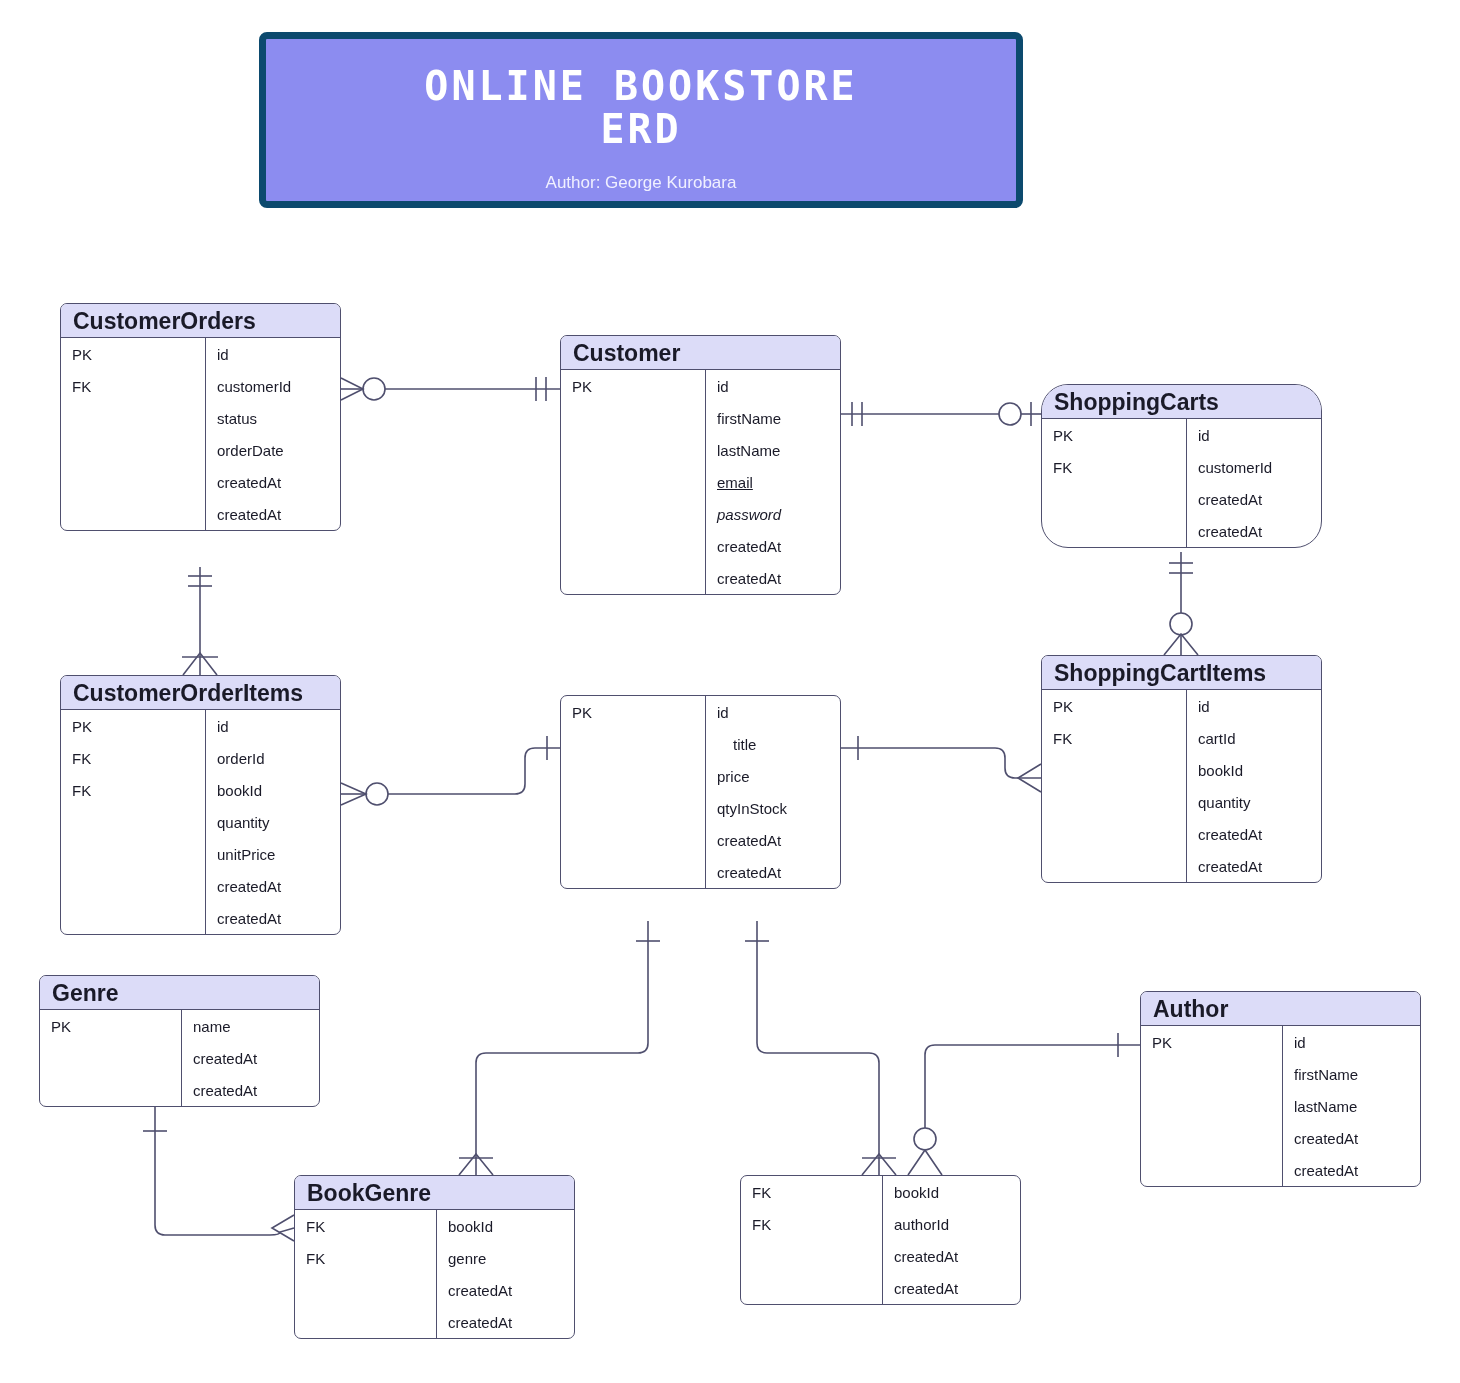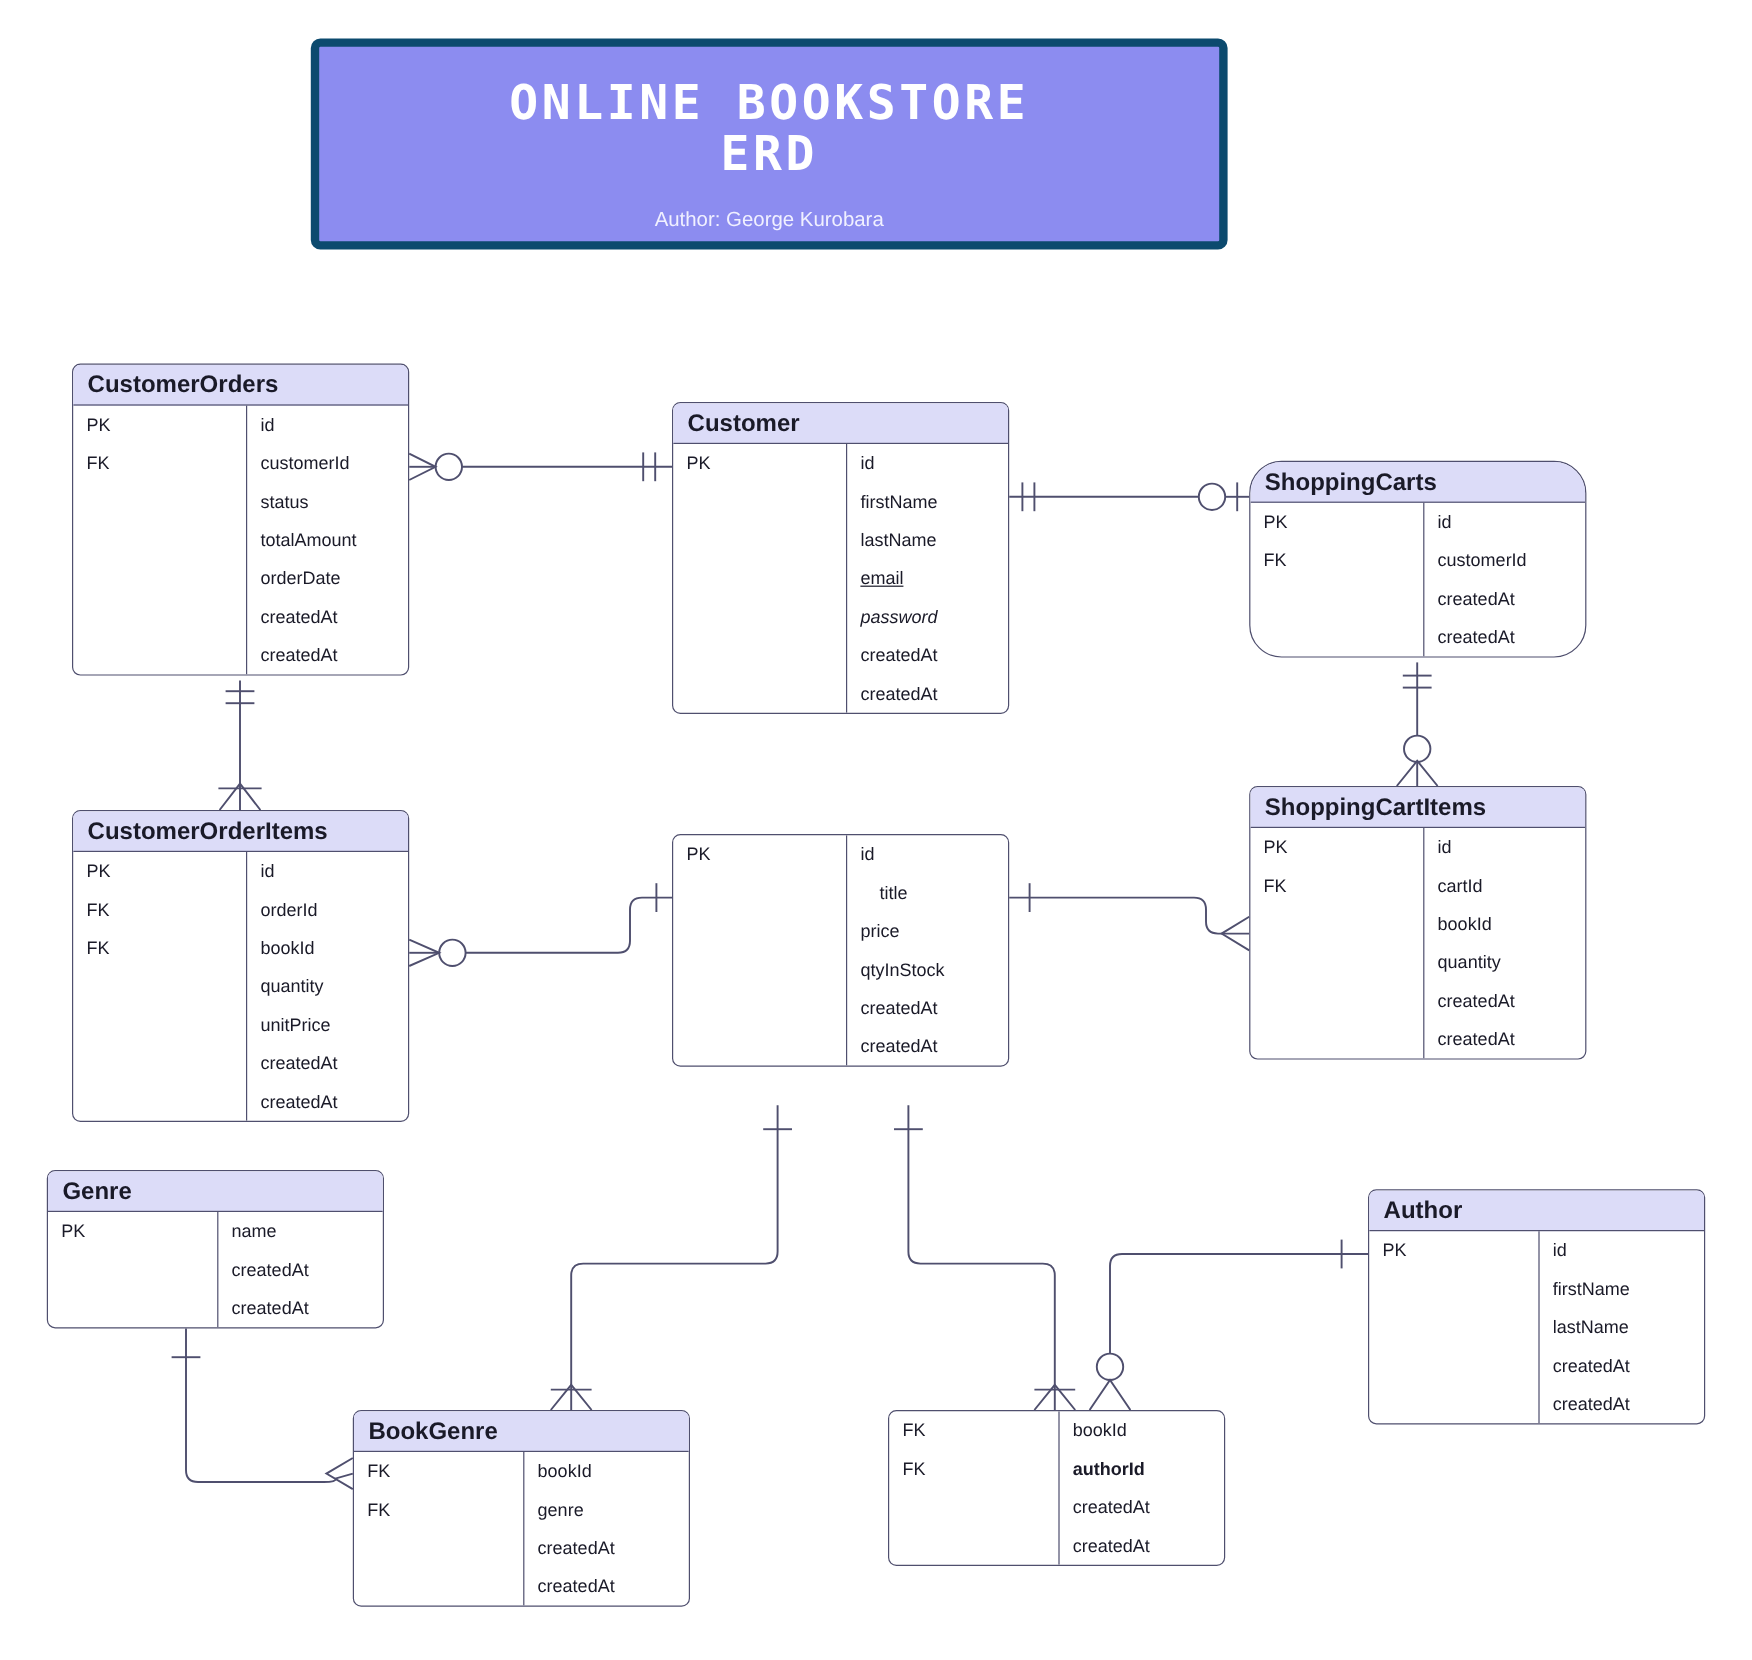--- a/index.html
+++ b/index.html
@@ -26,21 +26,21 @@
 
   
   .entity{
     position:absolute;box-sizing:border-box;
     background:#ffffff;border:1px solid #4f4f6e;border-radius:7px;
     overflow:hidden;
   }
   .entity .e-head{
     background:#dcdcf8;border-bottom:1px solid #4f4f6e;
     height:34px;line-height:34px;padding-left:12px;
-    font-size:20px;font-weight:bold;color:#1a1a28;
+    font-size:23px;font-weight:bold;color:#1a1a28;
     box-sizing:border-box;
   }
   .entity .e-body{position:relative;}
   .entity .e-divider{
     position:absolute;top:0;bottom:0;width:0;
     border-left:1px solid #4f4f6e;
   }
   .entity .e-row{
     height:32px;display:flex;align-items:center;
     font-size:15px;color:#1a1a28;box-sizing:border-box;
@@ -154,24 +154,20 @@
     <div class="e-row">
       <span class="e-key" style="width:144px;">FK</span>
       <span class="e-attr" style="padding-left:12px;">customerId</span>
       </div>
     <div class="e-row">
       <span class="e-key" style="width:144px;"></span>
       <span class="e-attr" style="padding-left:12px;">status</span>
       </div>
     <div class="e-row">
       <span class="e-key" style="width:144px;"></span>
-      <span class="e-attr" style="padding-left:12px;">totalAmount</span>
-      </div>
-    <div class="e-row">
-      <span class="e-key" style="width:144px;"></span>
       <span class="e-attr" style="padding-left:12px;">orderDate</span>
       </div>
     <div class="e-row">
       <span class="e-key" style="width:144px;"></span>
       <span class="e-attr" style="padding-left:12px;">createdAt</span>
       </div>
     <div class="e-row">
       <span class="e-key" style="width:144px;"></span>
       <span class="e-attr" style="padding-left:12px;">createdAt</span>
       </div>
@@ -403,21 +399,21 @@
 
 <div class="entity" style="left:740px;top:1175px;width:281px;">
   <div class="e-body">
     <div class="e-divider" style="left:141px;"></div>
     <div class="e-row">
       <span class="e-key" style="width:141px;">FK</span>
       <span class="e-attr" style="padding-left:12px;">bookId</span>
       </div>
     <div class="e-row">
       <span class="e-key" style="width:141px;">FK</span>
-      <span class="e-attr" style="padding-left:12px;font-weight:bold;">authorId</span>
+      <span class="e-attr" style="padding-left:12px;">authorId</span>
       </div>
     <div class="e-row">
       <span class="e-key" style="width:141px;"></span>
       <span class="e-attr" style="padding-left:12px;">createdAt</span>
       </div>
     <div class="e-row">
       <span class="e-key" style="width:141px;"></span>
       <span class="e-attr" style="padding-left:12px;">createdAt</span>
       </div>
   </div>

